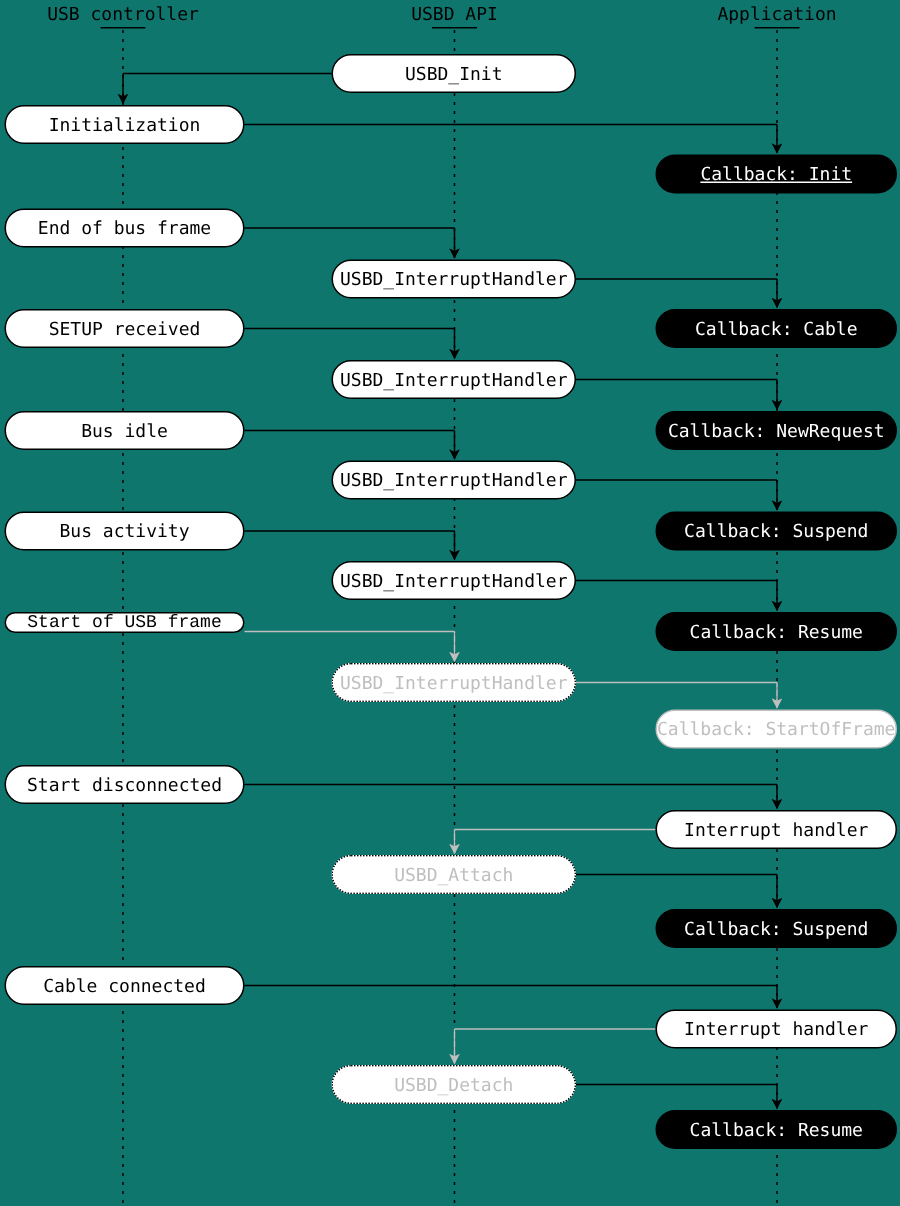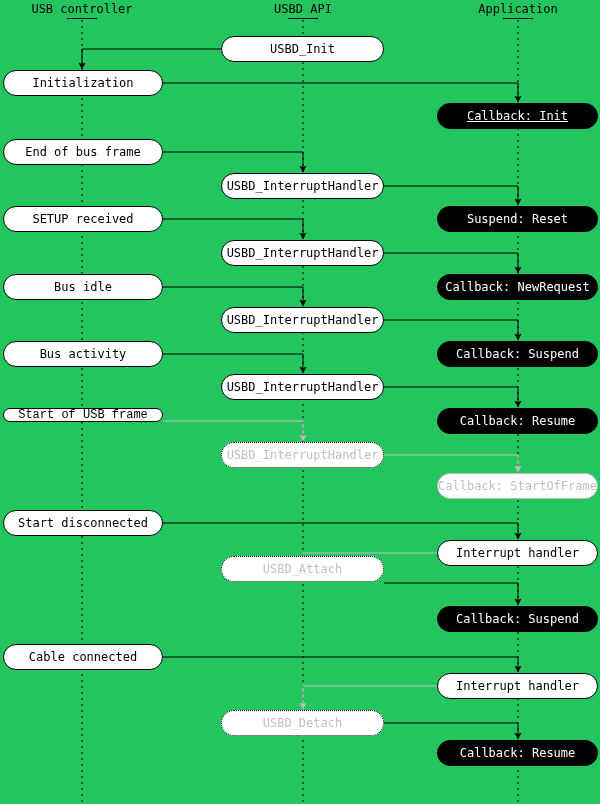--- a/index.html
+++ b/index.html
@@ -4,21 +4,21 @@
 <style>
   html, body {
     margin: 0;
     padding: 0;
     background: #ffffff;
   }
   #diagram {
     position: relative;
     width: 600px;
     height: 804px;
-    background: #22c55e;
+    background: #0f766e;
     font-family: "DejaVu Sans Mono", "Liberation Mono", monospace;
     overflow: hidden;
   }
   #svg-layer {
     position: absolute;
     left: 0;
     top: 0;
     width: 600px;
     height: 804px;
   }
@@ -177,21 +177,21 @@
       <div class="node plain" style="left: 3px; top: 139px; width: 160px; height: 26px;">
         <span>End of bus frame</span>
       </div>
       <div class="node plain" style="left: 221px; top: 173px; width: 163px; height: 26px;">
         <span>USBD_InterruptHandler</span>
       </div>
       <div class="node plain" style="left: 3px; top: 206px; width: 160px; height: 26px;">
         <span>SETUP received</span>
       </div>
       <div class="node filled" style="left: 437px; top: 206px; width: 161px; height: 26px;">
-        <span>Suspend: Reset</span>
+        <span>Callback: Cable</span>
       </div>
       <div class="node plain" style="left: 221px; top: 240px; width: 163px; height: 26px;">
         <span>USBD_InterruptHandler</span>
       </div>
       <div class="node plain" style="left: 3px; top: 274px; width: 160px; height: 26px;">
         <span>Bus idle</span>
       </div>
       <div class="node filled" style="left: 437px; top: 274px; width: 161px; height: 26px;">
         <span>Callback: NewRequest</span>
       </div>
@@ -218,21 +218,21 @@
       </div>
       <div class="node ghost-solid" style="left: 437px; top: 473px; width: 161px; height: 26px;">
         <span>Callback: StartOfFrame</span>
       </div>
       <div class="node plain" style="left: 3px; top: 510px; width: 160px; height: 26px;">
         <span>Start disconnected</span>
       </div>
       <div class="node plain" style="left: 437px; top: 540px; width: 161px; height: 26px;">
         <span>Interrupt handler</span>
       </div>
-      <div class="node ghost-dotted" style="left: 221px; top: 556px; width: 163px; height: 26px;">
+      <div class="node ghost-dotted" style="left: 221px; top: 570px; width: 163px; height: 26px;">
         <span>USBD_Attach</span>
       </div>
       <div class="node filled" style="left: 437px; top: 606px; width: 161px; height: 26px;">
         <span>Callback: Suspend</span>
       </div>
       <div class="node plain" style="left: 3px; top: 644px; width: 160px; height: 26px; text-align: right;">
         <span>Cable connected</span>
       </div>
       <div class="node plain" style="left: 437px; top: 673px; width: 161px; height: 26px;">
         <span>Interrupt handler</span>

